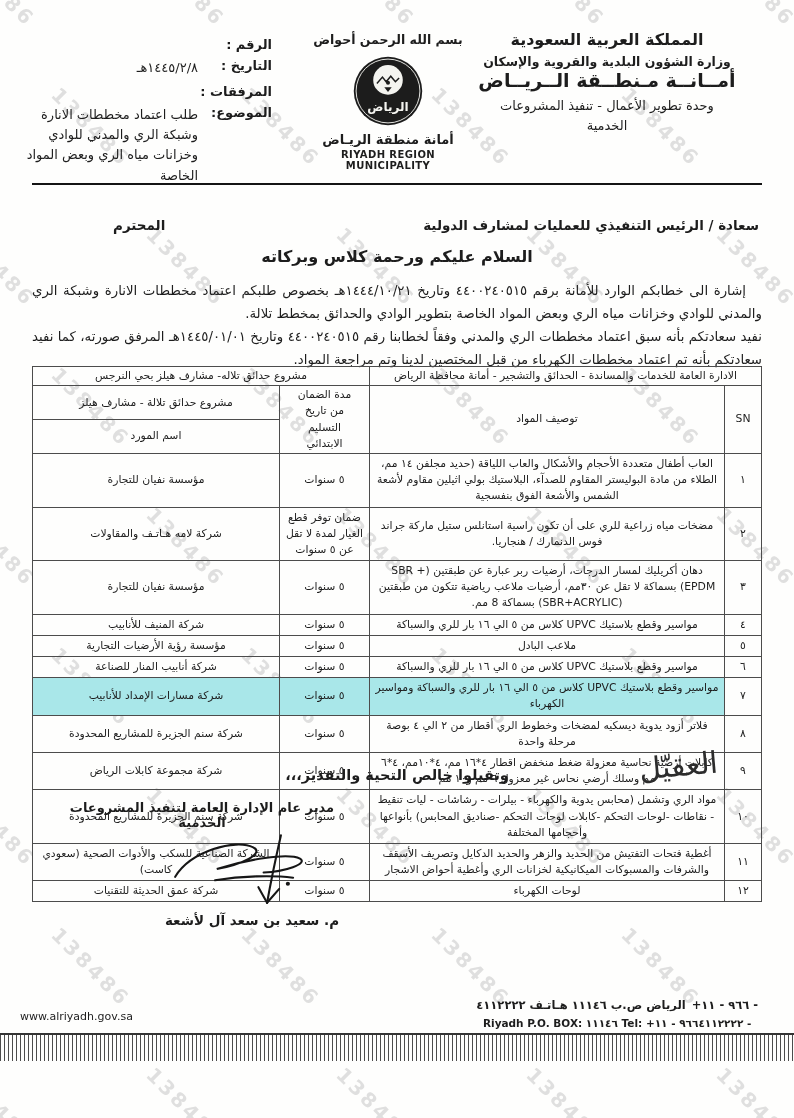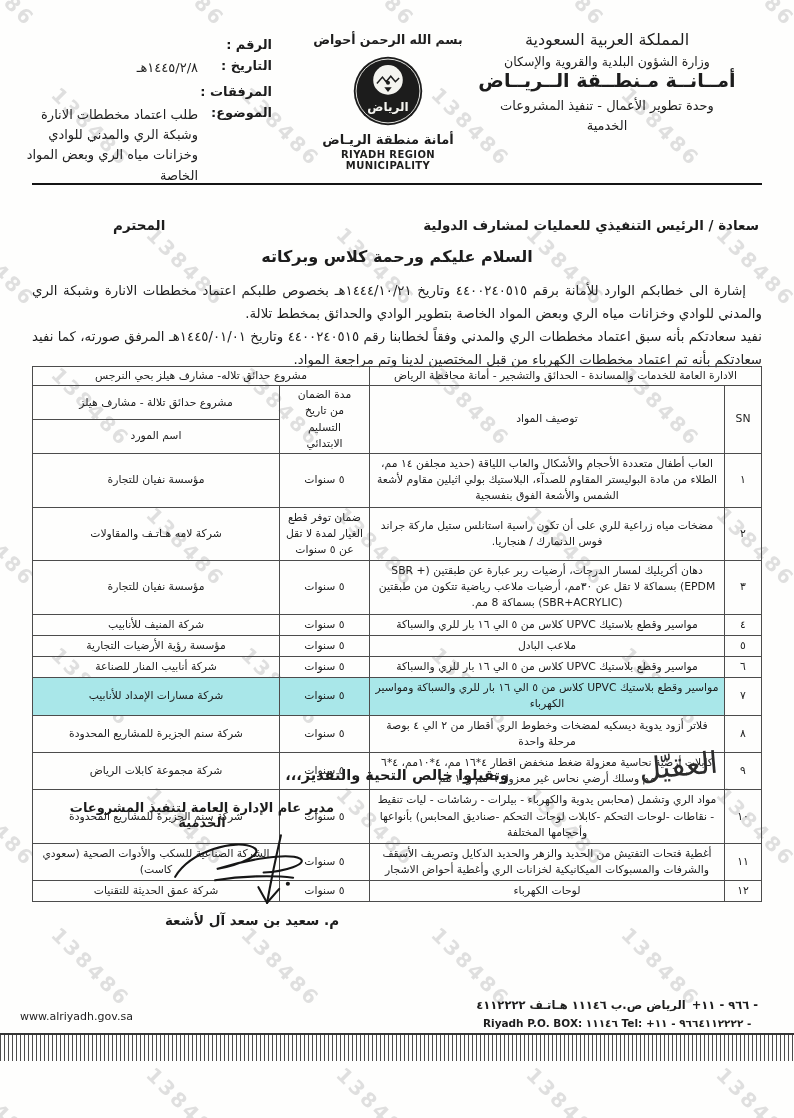--- a/index.html
+++ b/index.html
@@ -8,22 +8,22 @@
     background:#fefefd;color:#1d1d1d;
     font-family:"DejaVu Sans","Liberation Sans",sans-serif;
   }
   
   .wm-layer{position:absolute;inset:0;z-index:0;pointer-events:none;overflow:hidden;}
   .wm{position:absolute;transform:rotate(45deg);color:rgba(165,165,165,.34);
       font-size:20px;font-weight:700;letter-spacing:3px;}
   .content{position:absolute;inset:0;z-index:1;}
   
   .lh-right{position:absolute;top:30px;right:24px;width:326px;text-align:center;direction:rtl;}
-  .lh-right .l1{font-size:16px;font-weight:400;letter-spacing:.5px;}
-  .lh-right .l2{font-size:12.5px;margin-top:5px;}
+  .lh-right .l1{font-size:16px;font-weight:700;letter-spacing:.5px;}
+  .lh-right .l2{font-size:12.5px;margin-top:5px;font-weight:bold;}
   .lh-right .l3{font-size:19px;font-weight:700;}
   .lh-right .l4{font-size:13px;margin:5px auto 6px;width:250px;line-height:1.55;}
   .lh-center{position:absolute;top:32px;left:299px;width:178px;text-align:center;direction:rtl;}
   .lh-center .basmala{font-size:12.5px;font-weight:700;}
   .lh-center svg{display:block;margin:7px auto 4px;}
   .lh-center .org-ar{font-size:13px;font-weight:700;}
   .lh-center .org-en{font-size:10px;font-weight:700;letter-spacing:.4px;margin-top:2px;direction:ltr;}
   .lh-ref{position:absolute;top:37px;left:14px;width:258px;direction:rtl;font-size:13px;}
   .lh-ref .row{display:grid;grid-template-columns:64px 1fr;column-gap:10px;margin-bottom:6px;align-items:start;}
   .lh-ref .lbl{font-weight:700;white-space:nowrap;}

